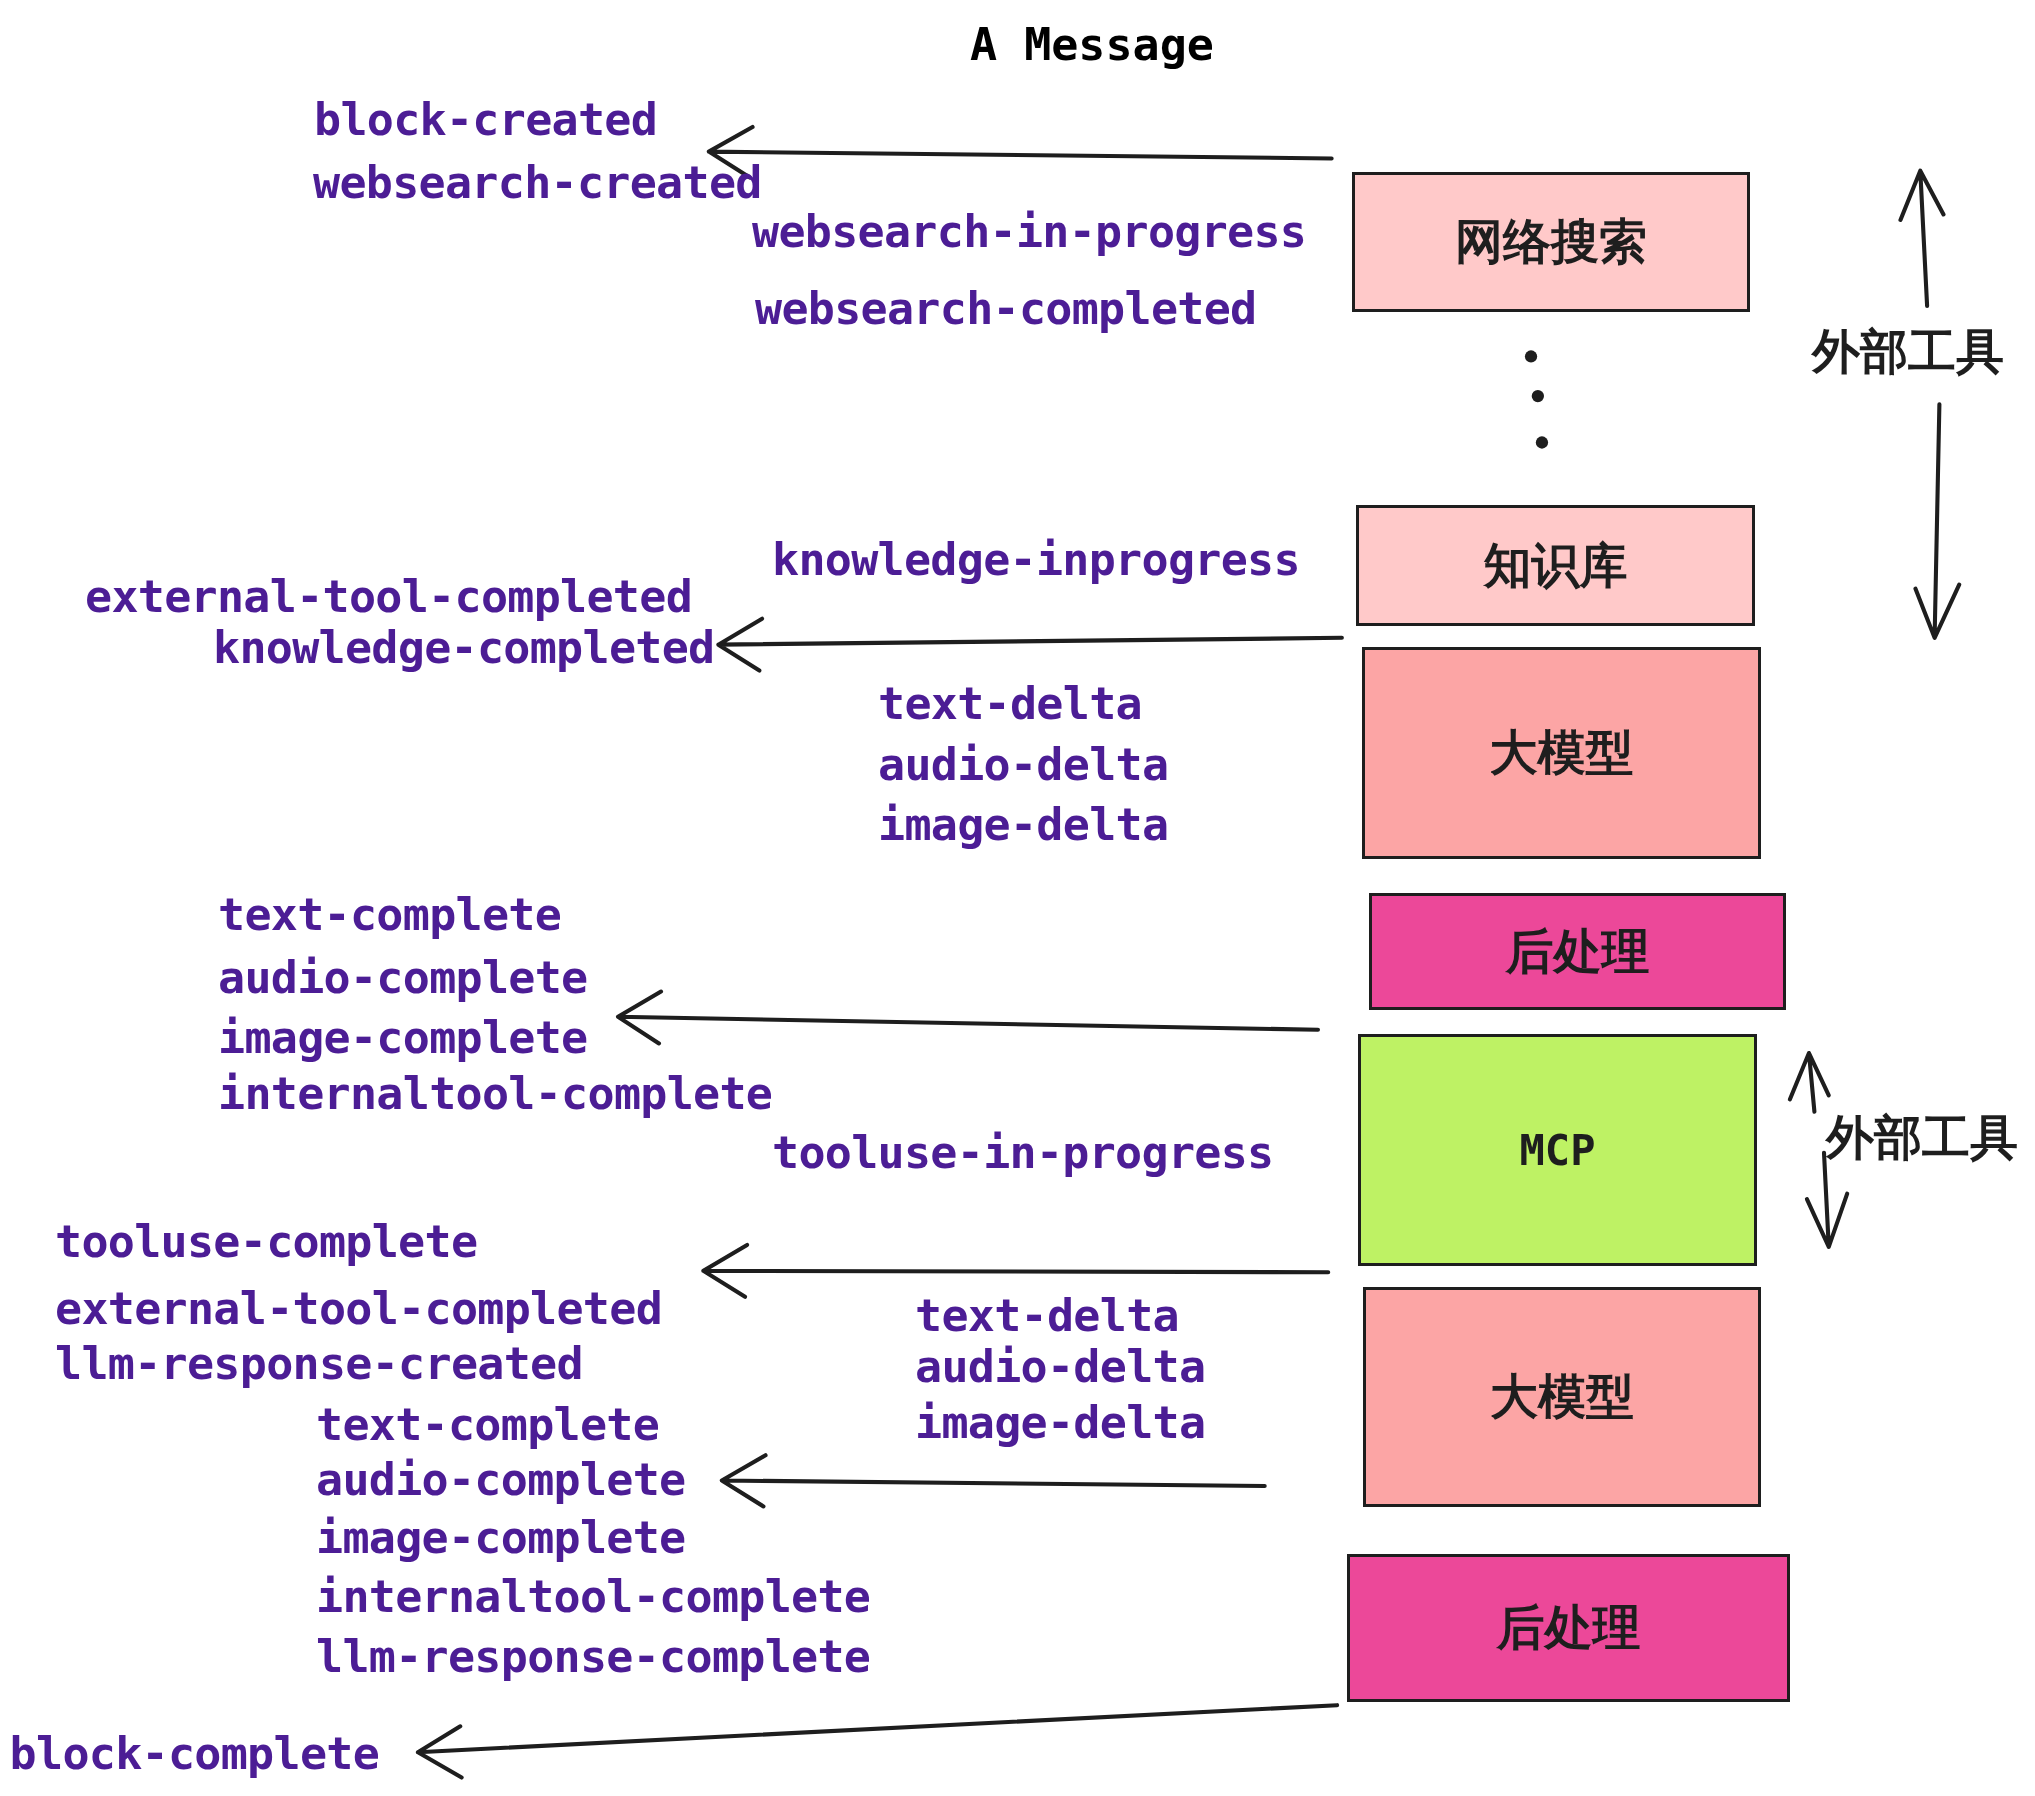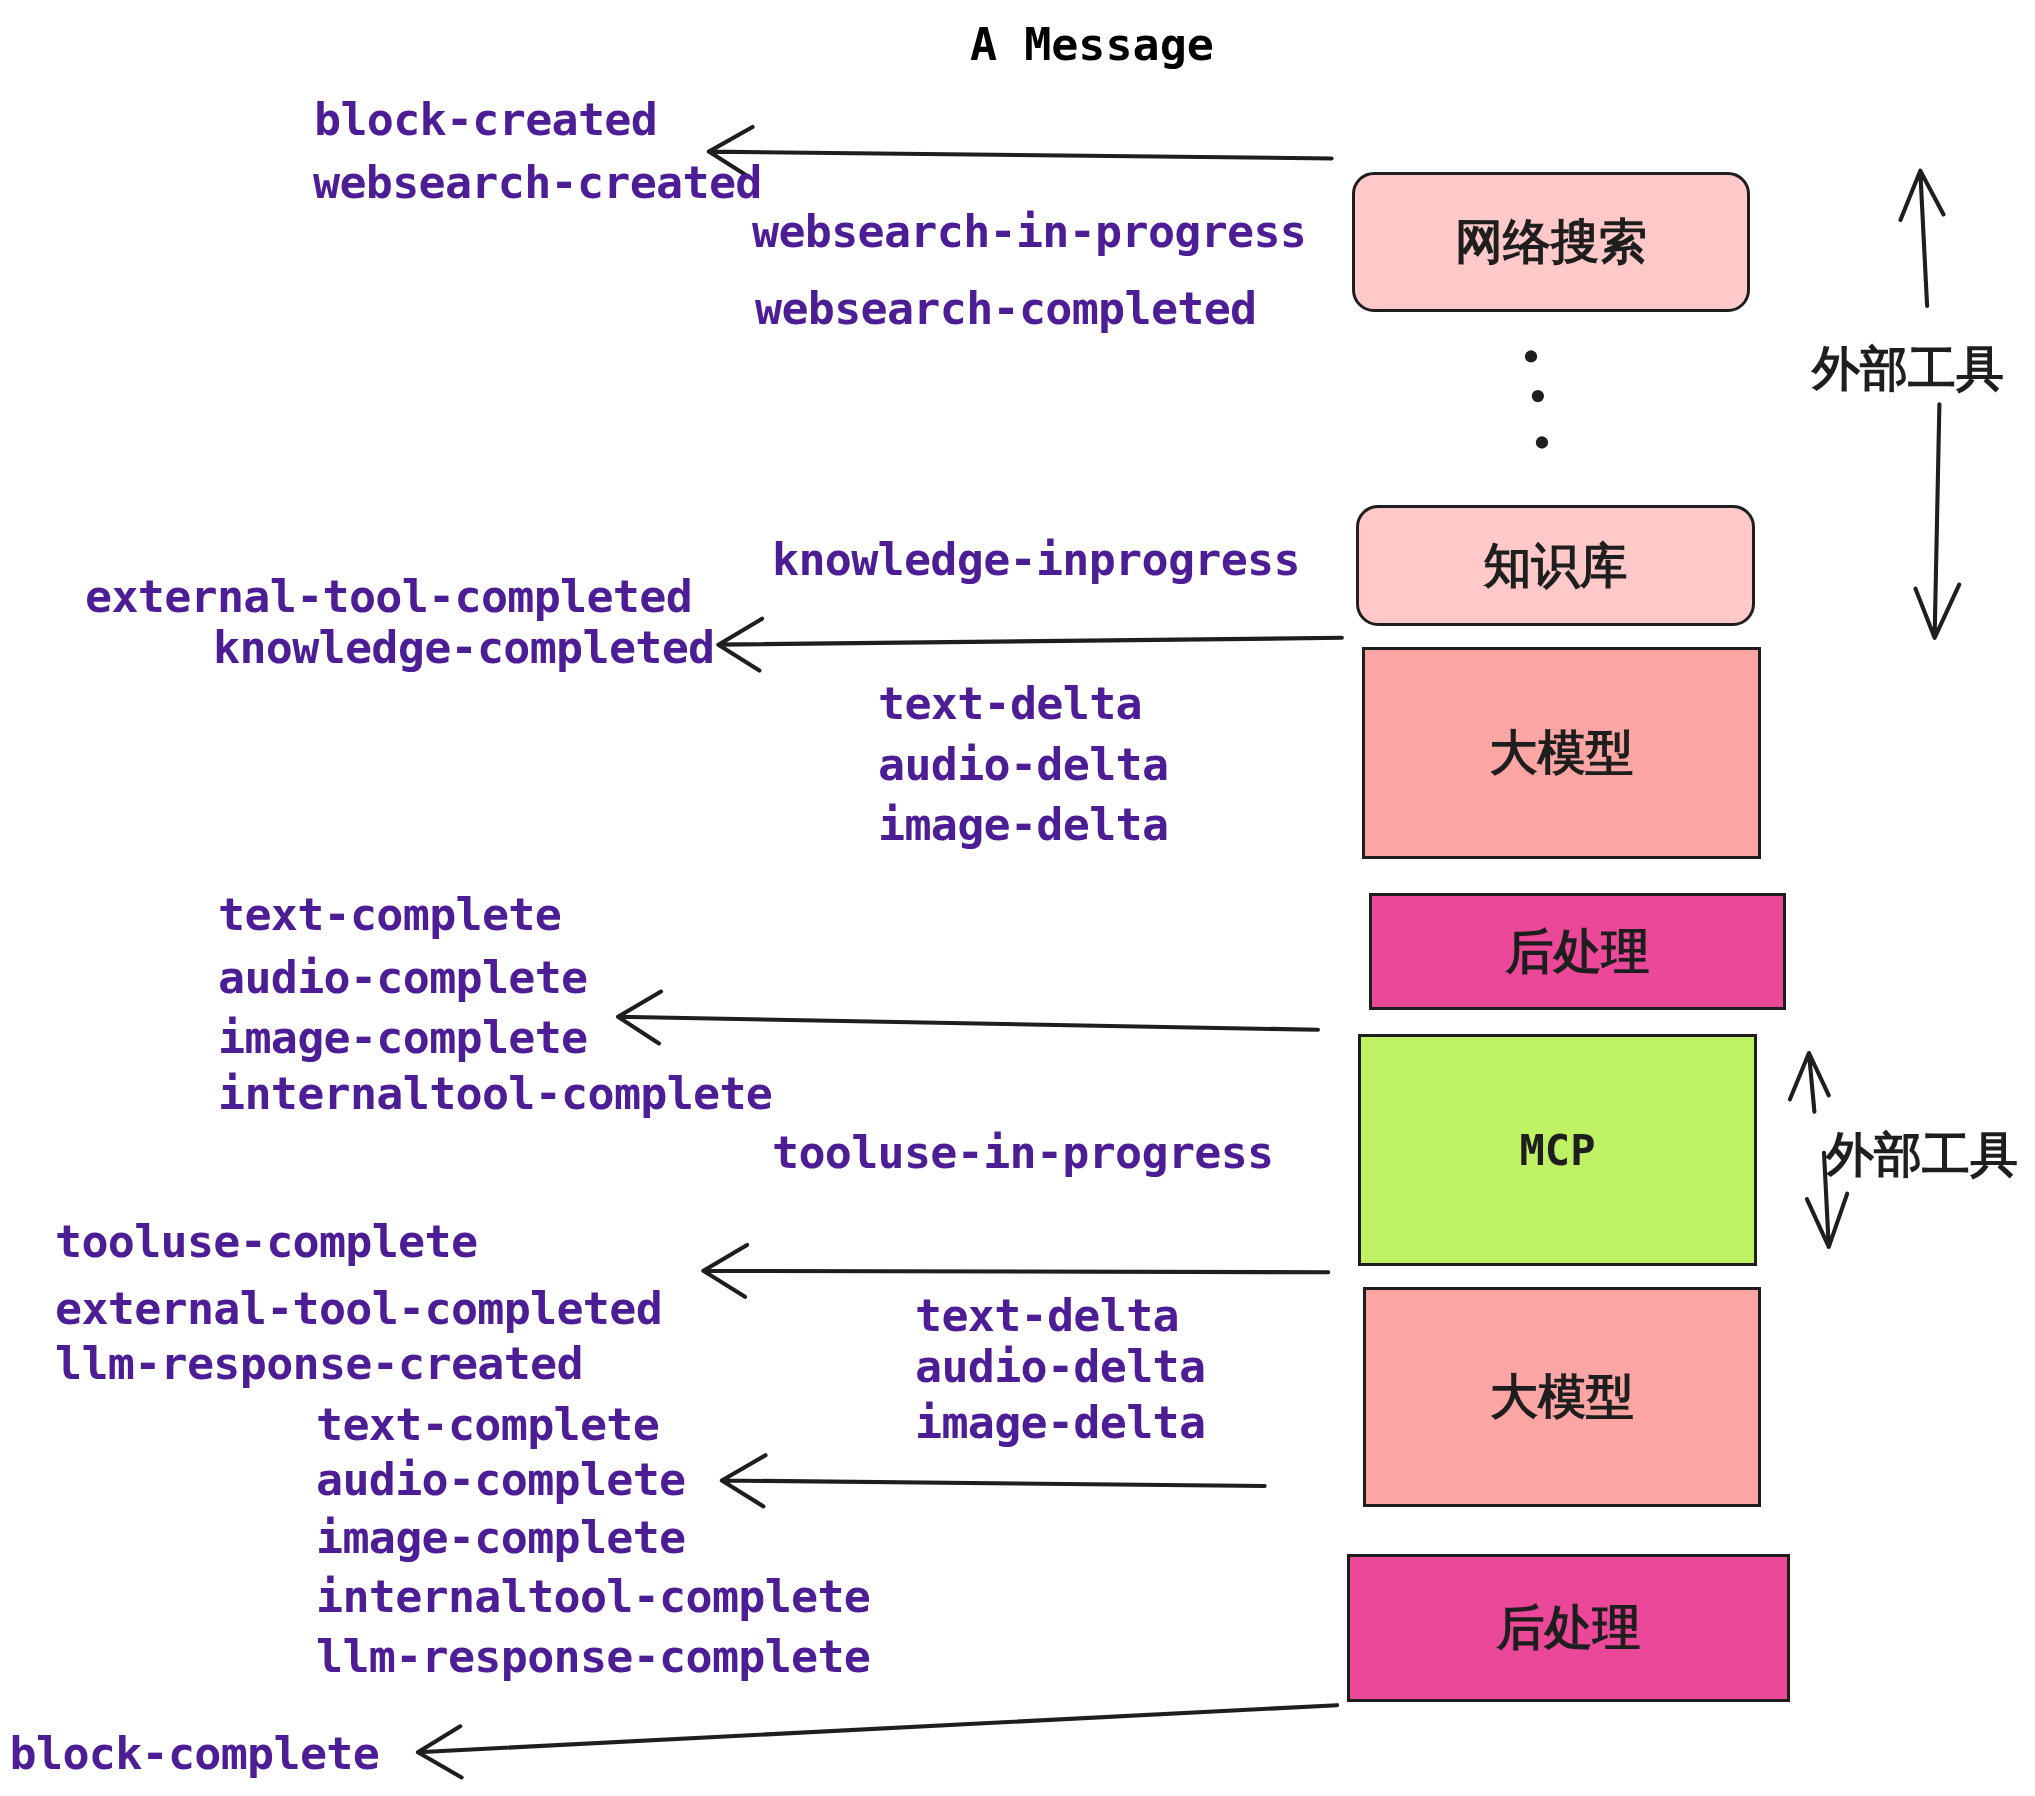--- a/index.html
+++ b/index.html
@@ -46,40 +46,39 @@
     letter-spacing: -0.7px;
   }
   .box {
     position: absolute;
     box-sizing: border-box;
     border: 3.4px solid #1e1e1e;
     display: flex;
     align-items: center;
     justify-content: center;
   }
-  .box-pink   { background: #ffc9c9; border-radius: 22px; }
+  .box-pink   { background: #ffc9c9; }
   .box-green  { background: #fca5a5; }
   .box-yellow { background: #bef264; }
   .box-white  { background: #ec4899; }
   .cjk {
     font-family: "DejaVu Sans", "Liberation Sans", sans-serif;
     font-weight: bold;
     color: #1e1e1e;
     font-size: 48px;
     white-space: nowrap;
   }
   .mono-label {
     font: bold 42px "DejaVu Sans Mono", monospace;
     color: #1e1e1e;
     white-space: nowrap;
   }
   .side-label {
     position: absolute;
     transform: translateY(-50%);
-    margin-top: 17px;
   }
 </style>
 </head>
 <body>
 
 <div class="canvas">
 
   <svg class="overlay" viewBox="0 0 2980 2630" xmlns="http://www.w3.org/2000/svg">
     <path d="M1950 232 L1038 222 M1102 186 L1038 222 L1098 260"></path>
     <path d="M1965 934 L1052 944 M1116 906 L1052 944 L1112 982"></path>

